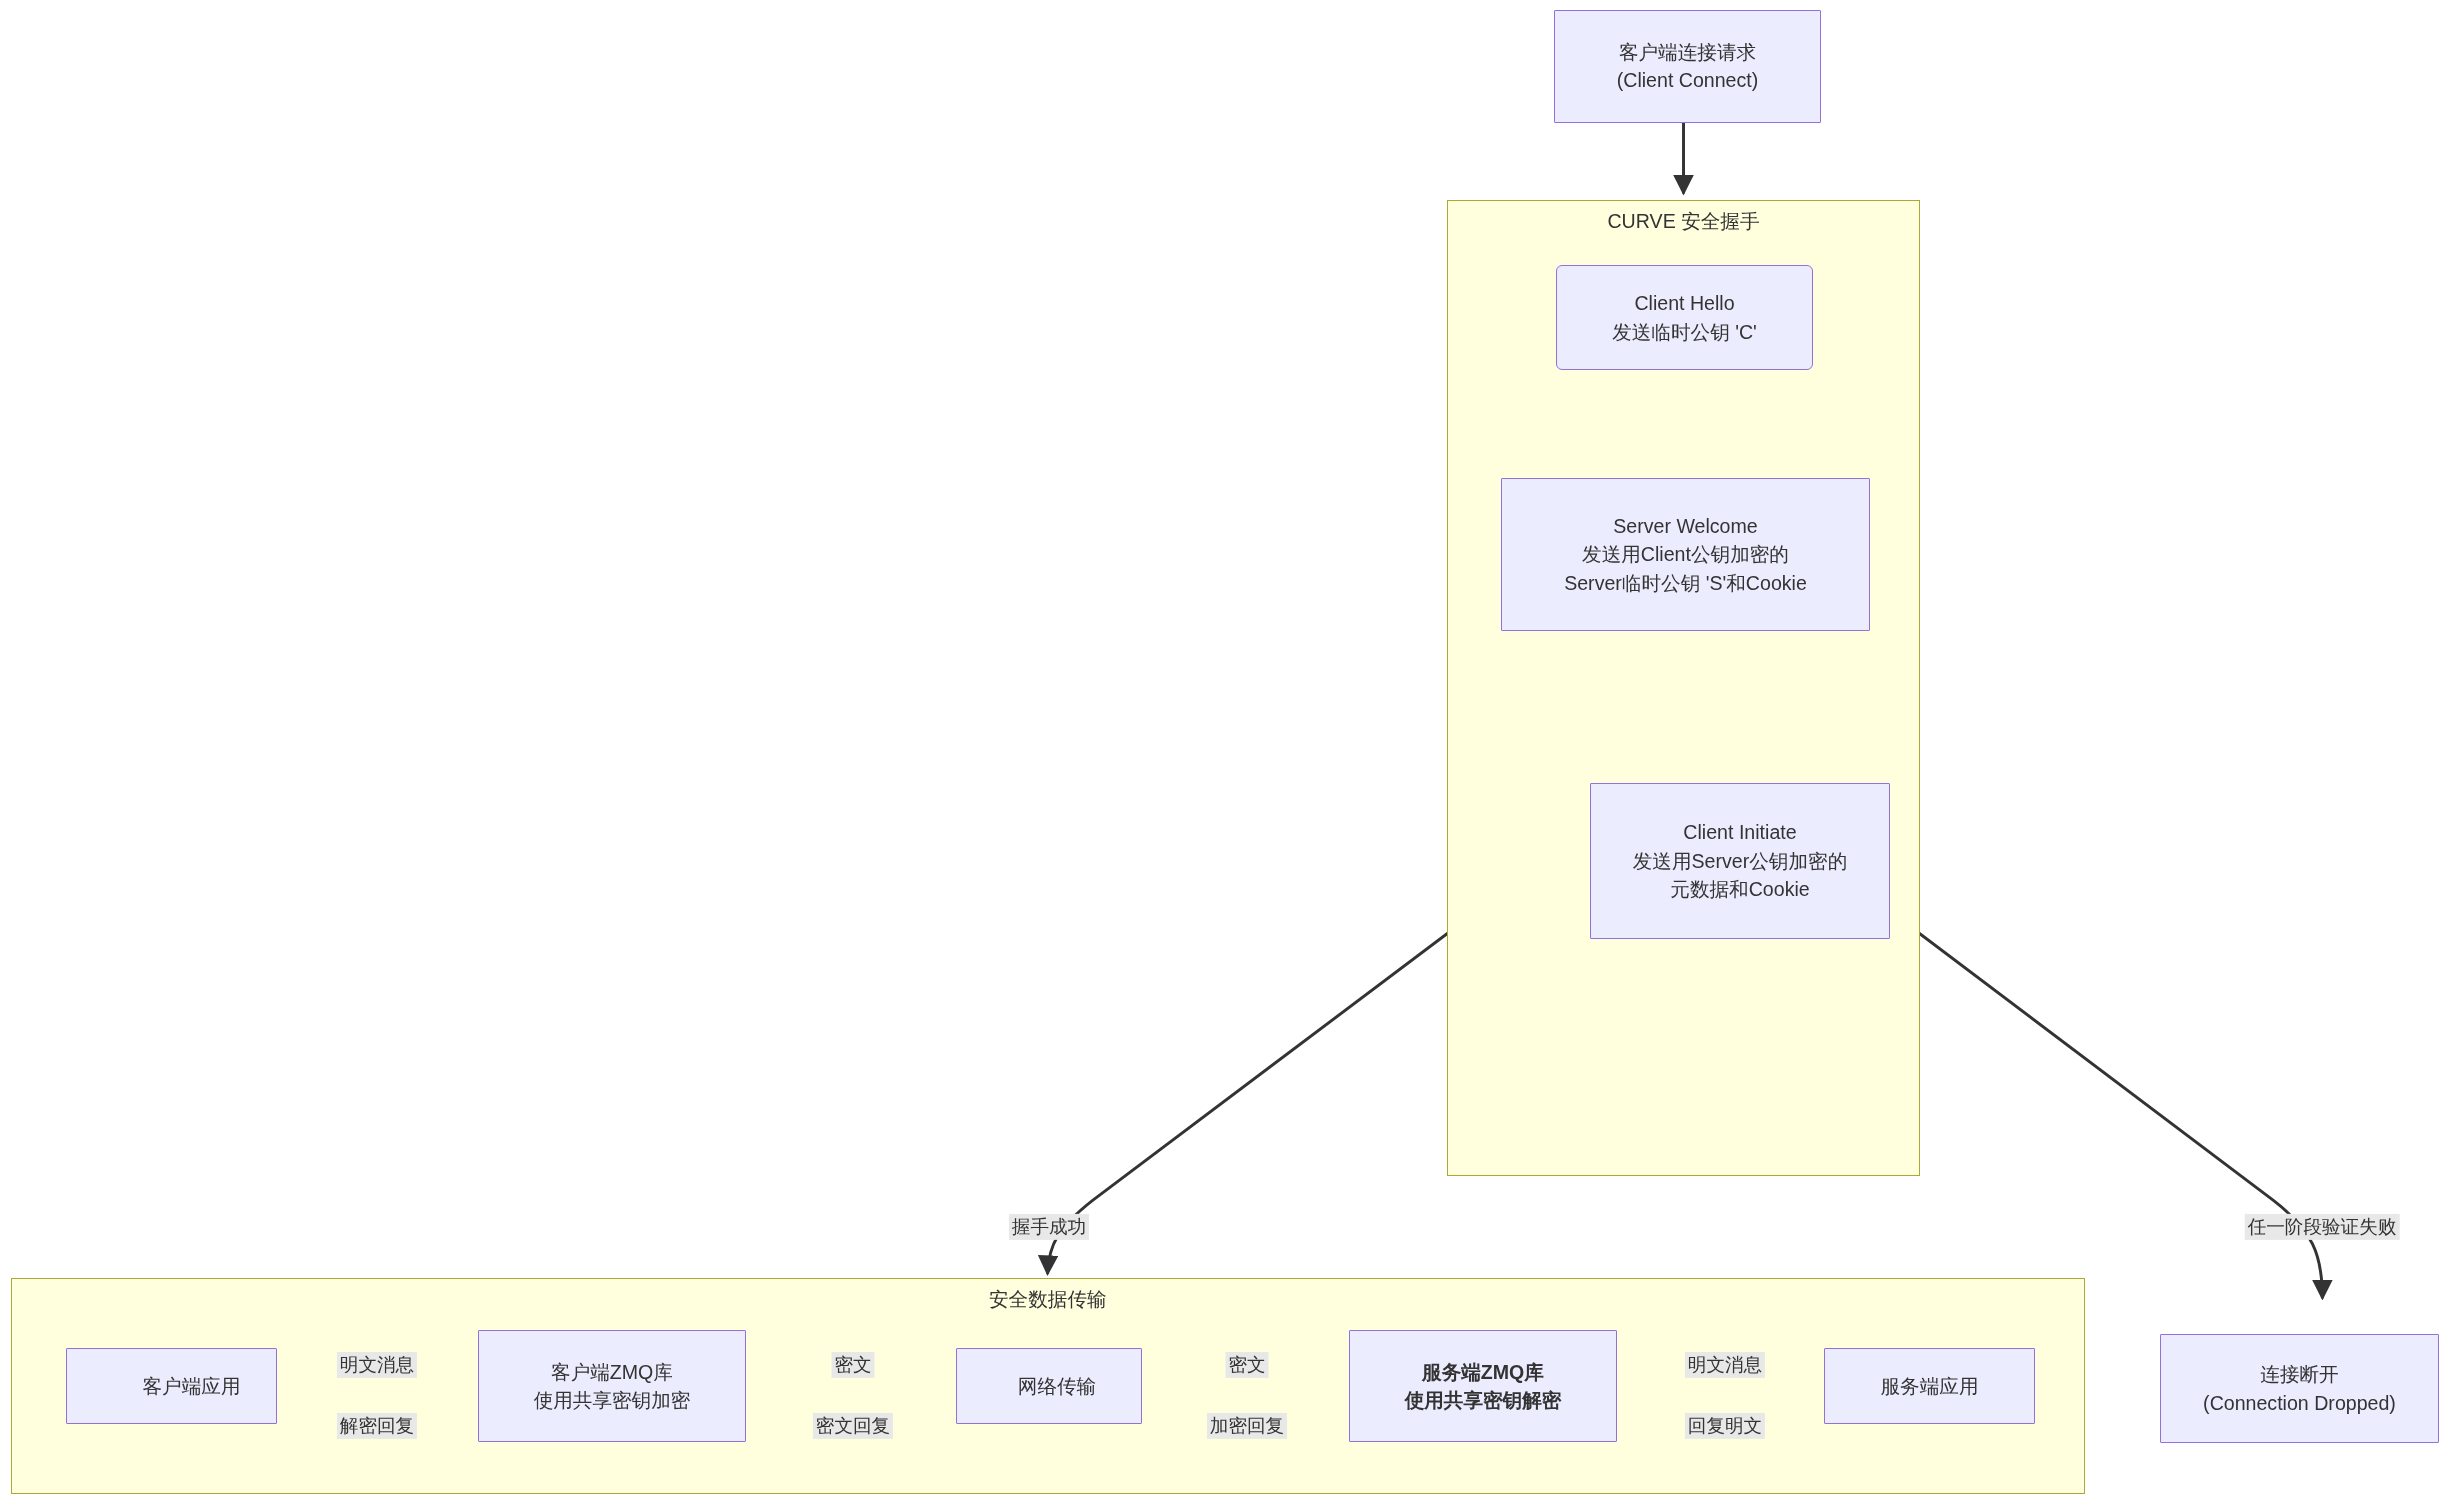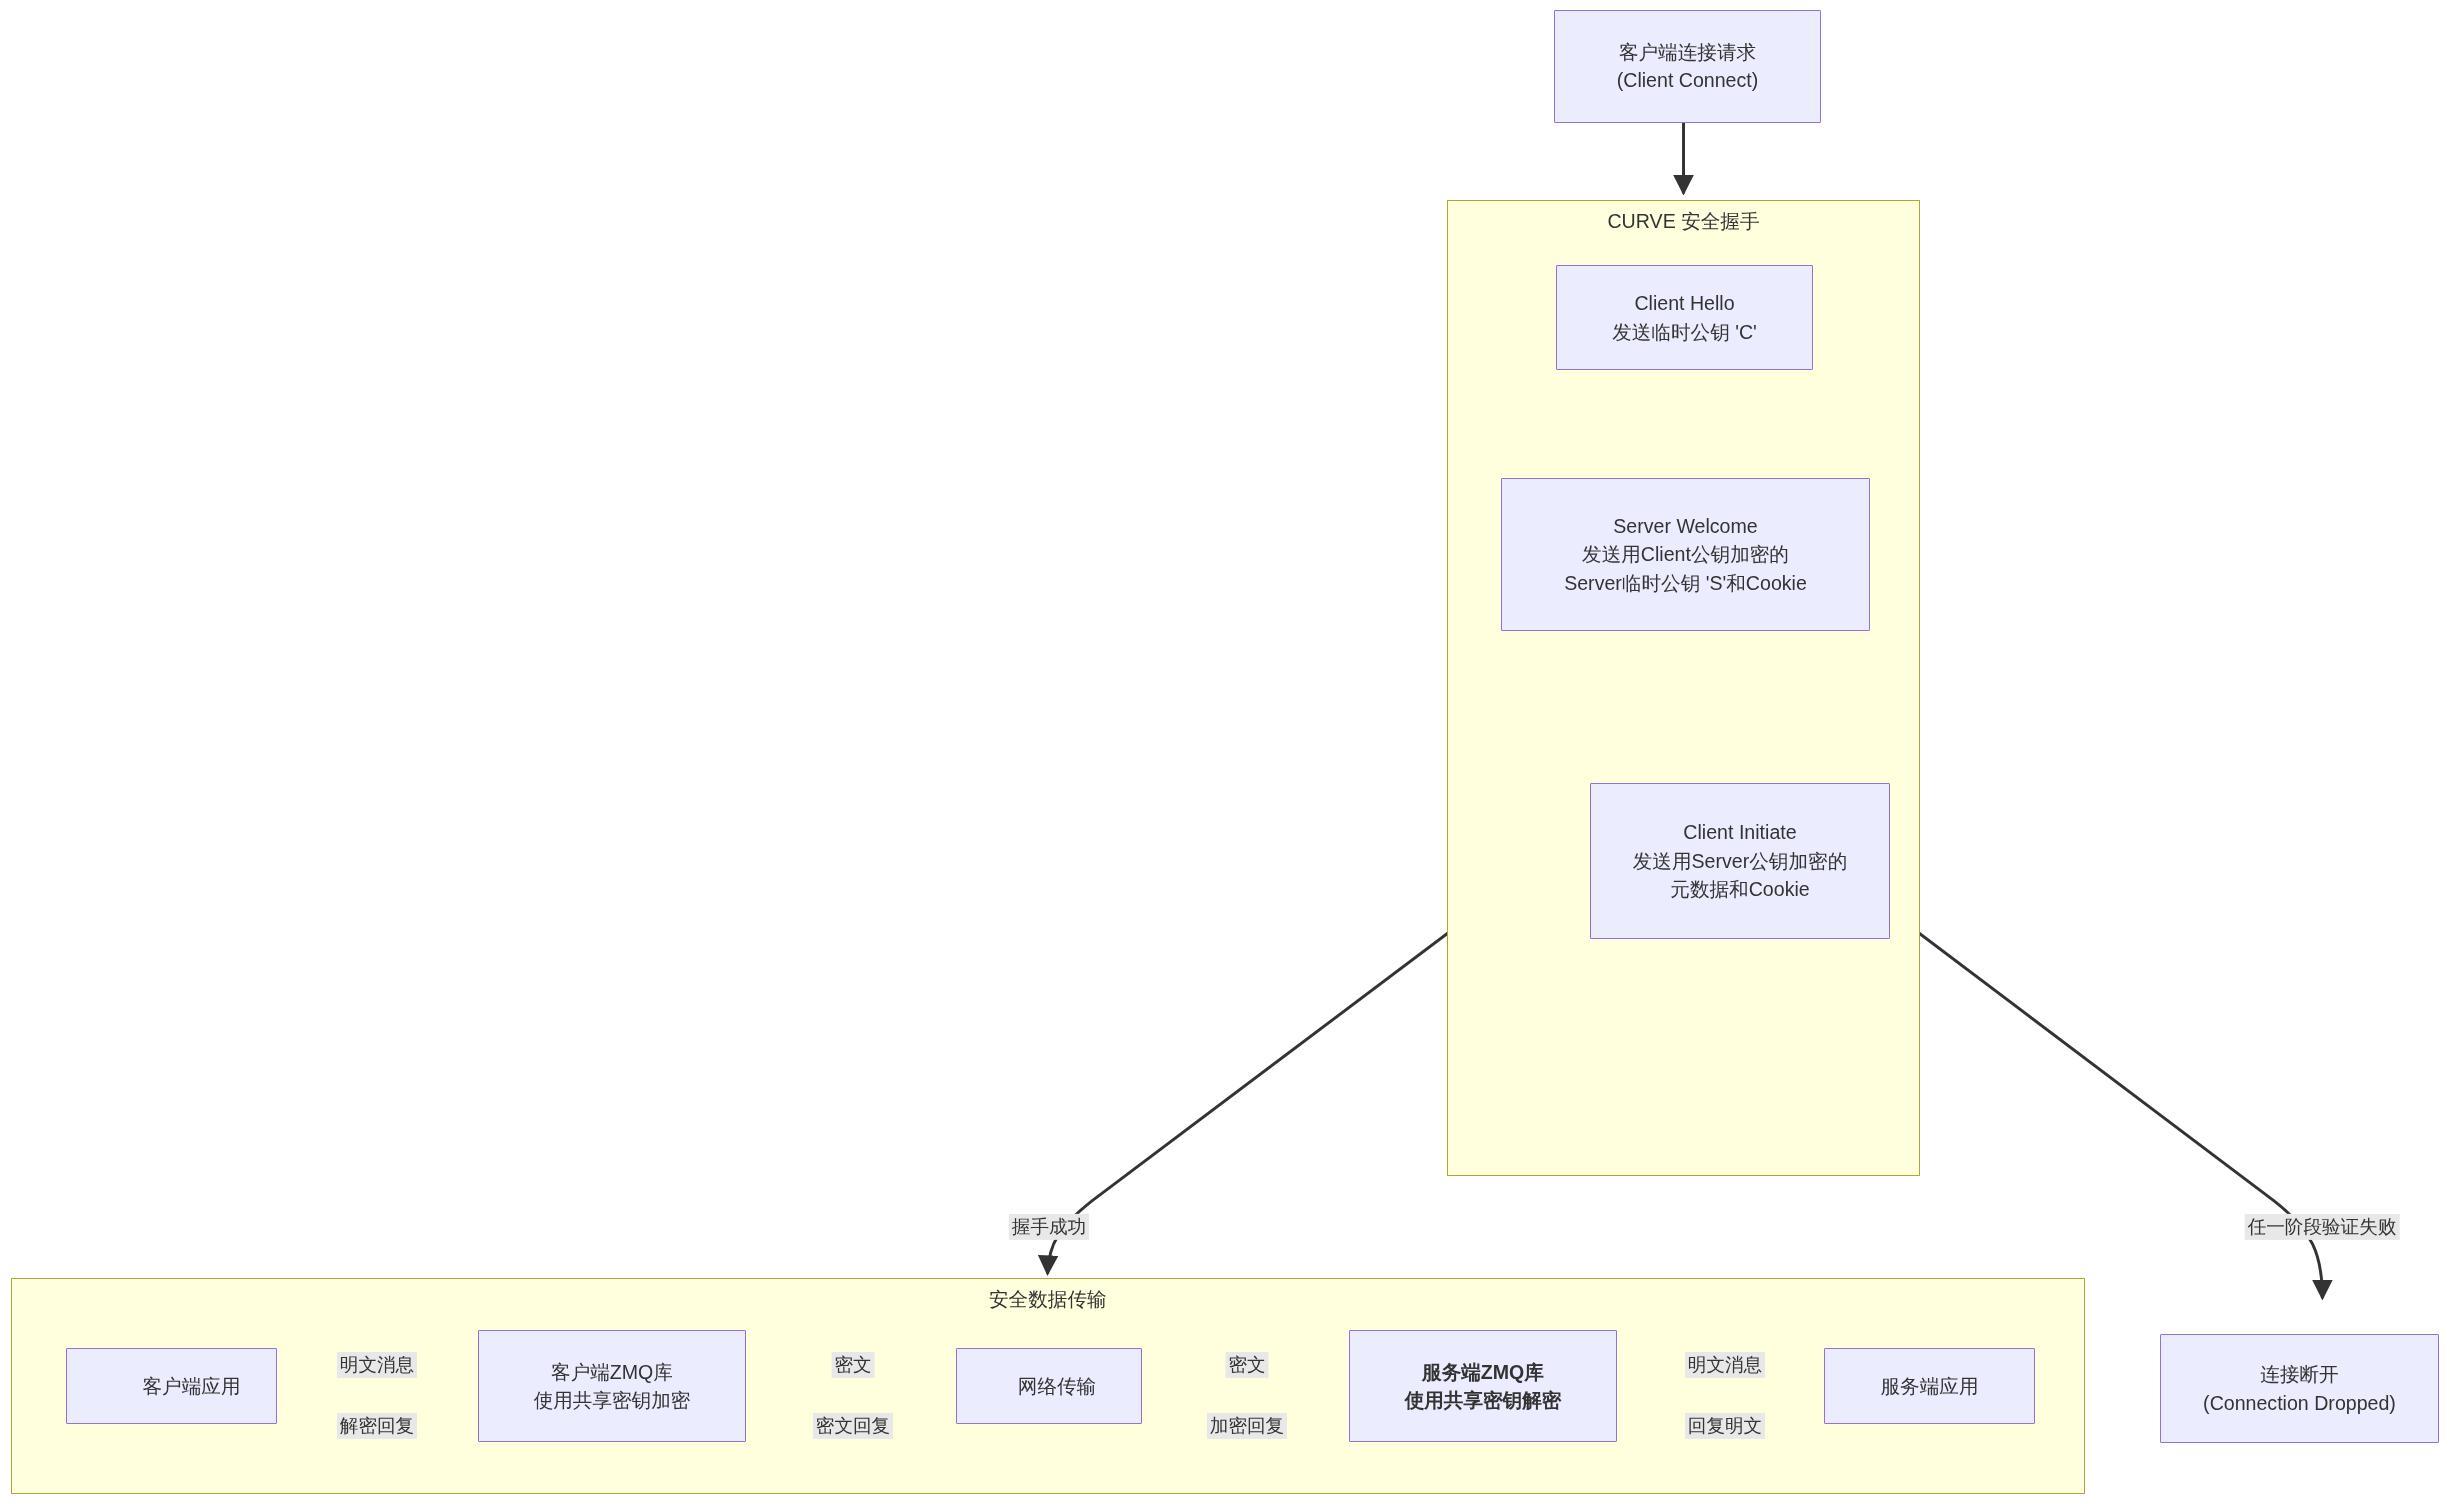--- a/index.html
+++ b/index.html
@@ -120,21 +120,21 @@
 
   <div class="cluster" style="left:10.8px; top:1278px; width:2074px; height:216px;">
     <div class="cluster-title">安全数据传输</div>
   </div>
 
   <div class="node" style="left:1554px; top:9.8px; width:267px; height:113px;">
     <span class="line">客户端连接请求</span>
     <span class="line">(Client Connect)</span>
   </div>
 
-  <div class="node" style="left:1556px; top:265px; width:257px; height:105px;">
+  <div class="node" style="left:1556px; top:265px; width:257px; height:105px;border-radius:6px;">
     <span class="line">Client Hello</span>
     <span class="line">发送临时公钥 'C'</span>
   </div>
 
   <div class="node" style="left:1501px; top:478px; width:369px; height:153px;">
     <span class="line">Server Welcome</span>
     <span class="line">发送用Client公钥加密的</span>
     <span class="line">Server临时公钥 'S'和Cookie</span>
   </div>
 

